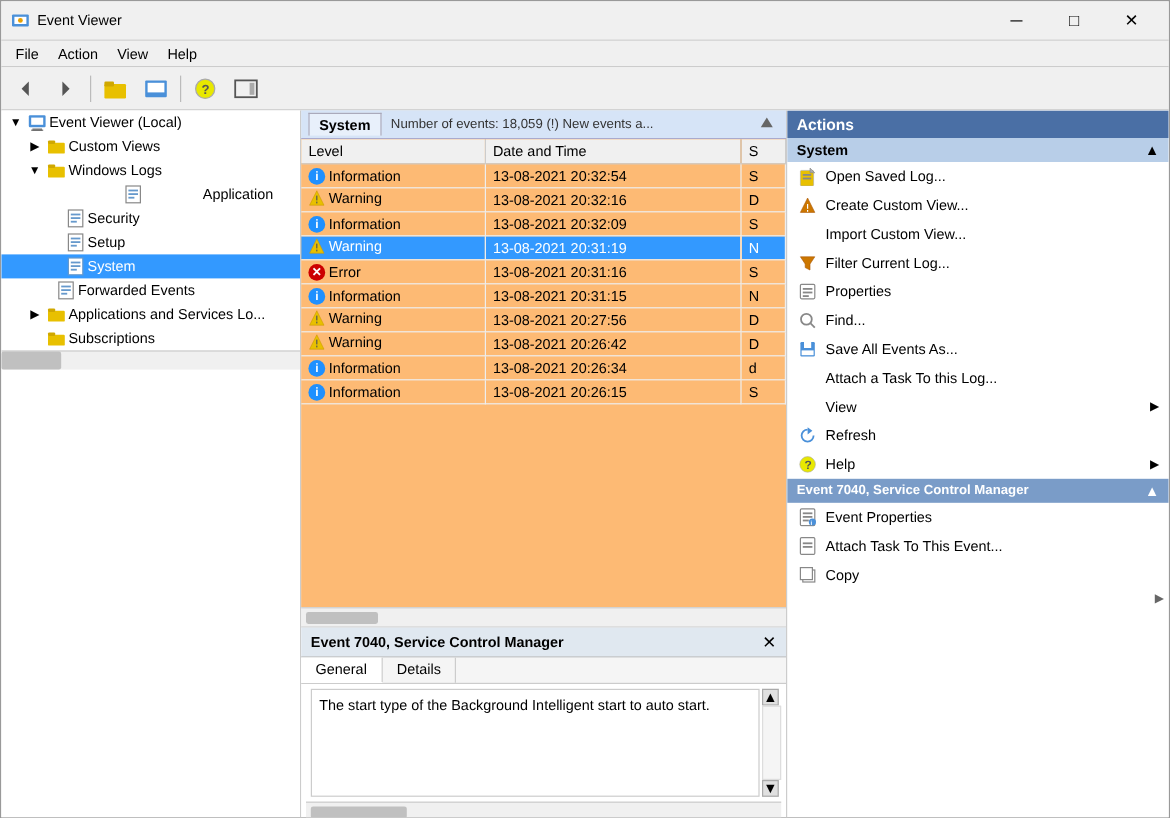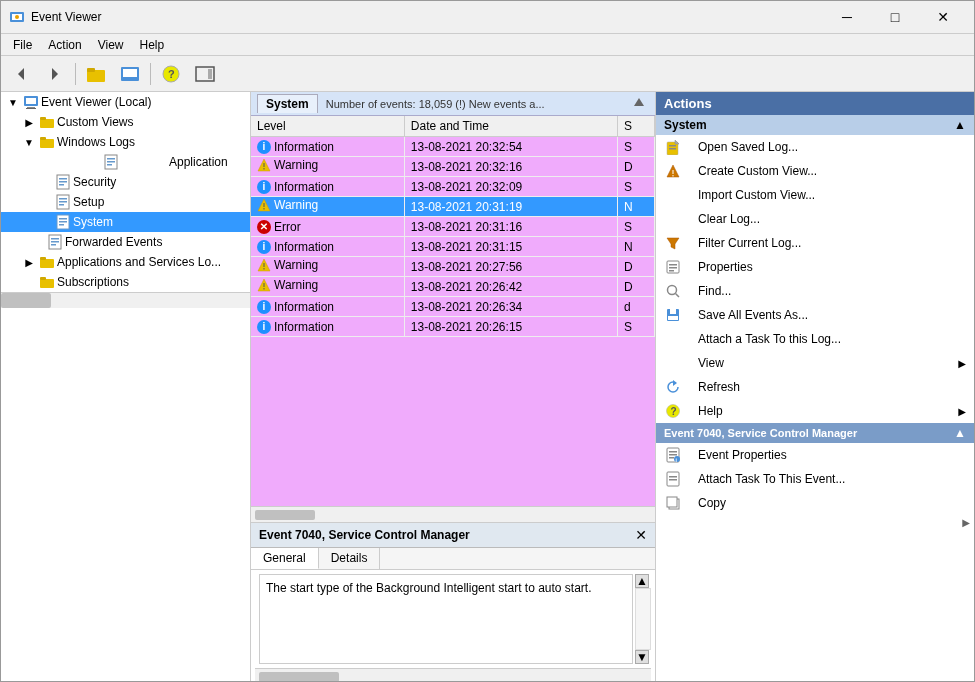--- a/index.html
+++ b/index.html
@@ -165,21 +165,21 @@
     }
     .event-list-count {
       font-size: 11px;
       color: #333;
     }
 
     
     .event-table-container {
       flex: 1;
       overflow: auto;
-      background: #f0abfc;
+      background: #fdba74;
       min-height: 0;
     }
     .event-table {
       width: 100%;
       border-collapse: collapse;
       font-size: 12px;
     }
     .event-table thead th {
       background: #f0f0f0;
       border-bottom: 1px solid #ccc;
@@ -274,21 +274,21 @@
       display: flex;
       align-items: center;
       justify-content: space-between;
       cursor: pointer;
     }
     .action-item {
       display: flex;
       align-items: center;
       padding: 3px 8px;
       cursor: pointer;
-      gap: 16px;
+      gap: 6px;
       font-size: 12px;
       min-height: 22px;
     }
     .action-icon {
       width: 18px;
       height: 18px;
       display: flex;
       align-items: center;
       justify-content: center;
       flex-shrink: 0;
@@ -740,24 +740,20 @@
         </svg>
       </span>
       <span>Create Custom View...</span>
     </div>
 
     <div class="action-item">
       <span class="action-icon"></span>
       <span>Import Custom View...</span>
     </div>
 
-    <div class="action-item">
-      <span class="action-icon"></span>
-      <span>Clear Log...</span>
-    </div>
 
     <div class="action-item">
       <span class="action-icon">
         <svg width="16" height="16" viewBox="0 0 16 16">
           <polygon points="2,3 14,3 10,9 10,14 6,12 6,9" fill="#cc7700" stroke="#aa5500" stroke-width="0.5"></polygon>
         </svg>
       </span>
       <span>Filter Current Log...</span>
     </div>
 

